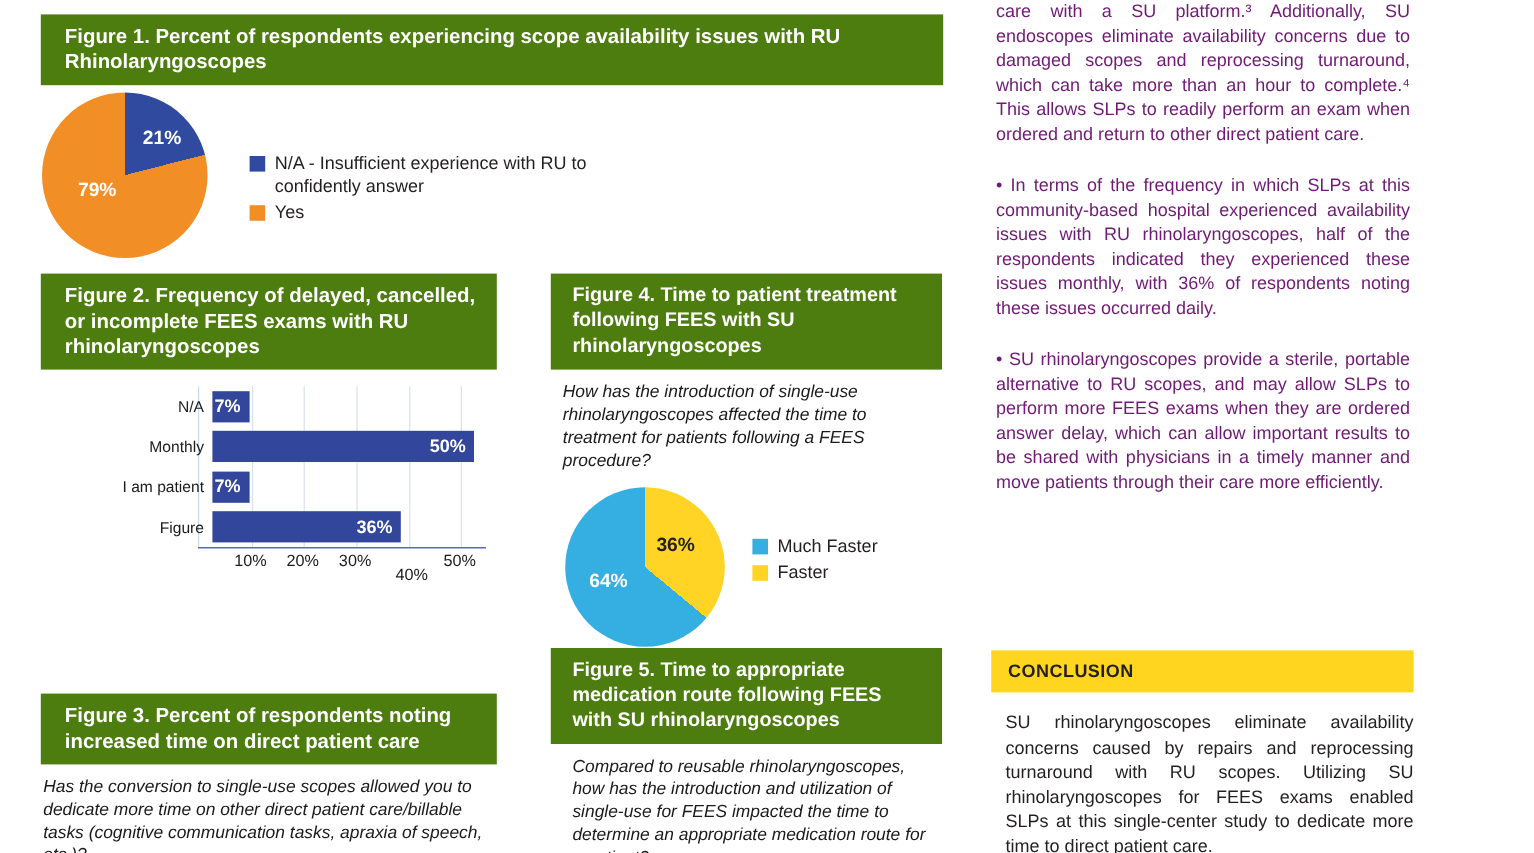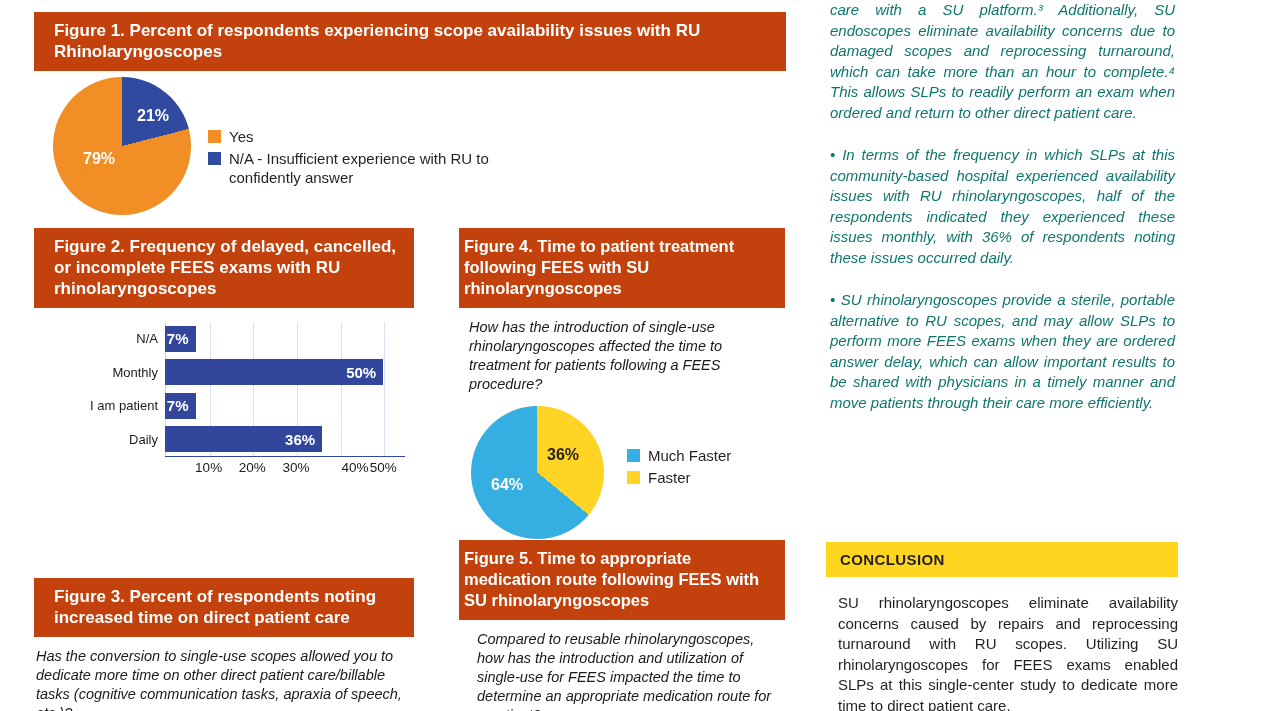--- a/index.html
+++ b/index.html
@@ -8,29 +8,29 @@
     background:#ffffff;
     font-family:"Liberation Sans", sans-serif;
     color:#231f20;
     overflow:hidden;
     position:relative;
   }
   .poster{position:relative;width:1278px;height:711px;}
 
   
   .fig-head{
-    background:#c2410c;
+    background:#4d7c0f;
     color:#ffffff;
     font-weight:bold;
     font-size:17px;
     line-height:21px;
     padding:8px 14px 9px 20px;
     box-sizing:border-box;
   }
-  .fig-head.small{font-size:16.5px;line-height:21px;padding-left:5px;}
+  .fig-head.small{font-size:16.5px;line-height:21px;padding-left:18px;}
 
   .question{
     font-style:italic;
     font-size:14.5px;
     line-height:19px;
     color:#1a1a1a;
   }
 
   
   .blk{position:absolute;}
@@ -50,21 +50,21 @@
   .legend-text{white-space:normal;}
 
   
   #fig2{left:34px;top:228px;width:380px;}
   #fig2 .q{margin:10px 2px 0 2px;}
 
   
   .barchart{position:relative;margin-top:14px;width:378px;height:160px;}
   .bc-plot{position:absolute;left:131px;top:0;width:240px;height:134px;background:#fff;border-left:1px solid #cfd8ea;}
   .bc-grid{position:absolute;top:0;bottom:0;width:1px;background:#d6e2f2;}
-  .bc-row{position:relative;height:33.5px;display:flex;align-items:center;}
+  .bc-row{position:relative;height:33.5px;display:flex;align-items:center;margin-left:12px;}
   .bc-ylabel{position:absolute;right:100%;margin-right:7px;font-size:13px;color:#1a1a1a;white-space:nowrap;}
   .bc-bar{height:26px;background:#32479b;display:flex;align-items:center;justify-content:flex-end;box-sizing:border-box;padding-right:7px;position:relative;z-index:2;}
   .bc-val{color:#ffffff;font-weight:bold;font-size:15px;}
   .bc-axis{position:absolute;left:131px;top:134px;width:240px;height:24px;}
   .bc-tick{position:absolute;font-size:13.5px;color:#1a1a1a;transform:translateX(-50%);top:4px;}
   .bc-baseline{position:absolute;left:131px;top:134px;width:240px;height:1px;background:#2f4a9e;}
 
   
   #fig3{left:34px;top:578px;width:380px;}
   #fig3 .q{margin:10px 2px 0 2px;}
@@ -78,22 +78,21 @@
   #fig5{left:459px;top:540px;width:326px;}
   #fig5 .q{margin:10px 6px 0 18px;}
 
   
   #rcol{left:830px;top:0px;width:345px;}
   #rcol p{
     margin:0 0 22px 0;
     font-size:15px;
     line-height:20.5px;
     text-align:justify;
-    color:#0f766e;
-    font-style:italic;
+    color:#701a75;
   }
 
   
   #concl{left:826px;top:542px;width:352px;}
   .concl-head{
     background:#ffd520;
     color:#231f20;
     font-weight:bold;
     font-size:15px;
     letter-spacing:.4px;
@@ -109,35 +108,35 @@
 </style>
 </head>
 <body>
 
 <div class="poster">
 
   <div class="blk" id="fig1">
     <div class="fig-head">Figure 1. Percent of respondents experiencing scope availability issues with RU Rhinolaryngoscopes</div>
     <div class="body">
 
-      <div style="position:absolute;left:19px;top:6px;width:138px;height:138px;">
+      <div style="position:absolute;left:1px;top:6px;width:138px;height:138px;">
         <div class="pie" id="pie1" style="width: 138px; height: 138px; background: conic-gradient(rgb(47, 74, 158) 0deg, rgb(47, 74, 158) 75.6deg, rgb(241, 143, 38) 75.6deg, rgb(241, 143, 38) 360deg);"></div>
         <div class="pie-label" style="left:84px;top:30px;color:#ffffff;">21%</div>
         <div class="pie-label" style="left:30px;top:73px;color:#ffffff;">79%</div>
       </div>
 
 
       <div class="legend">
         <div class="legend-row">
+          <span class="legend-swatch" style="background:#2f4a9e;"></span>
+          <span class="legend-text">N/A - Insufficient experience with RU to confidently answer</span>
+        </div>
+        <div class="legend-row">
           <span class="legend-swatch" style="background:#f18f26;"></span>
           <span class="legend-text">Yes</span>
-        </div>
-        <div class="legend-row">
-          <span class="legend-swatch" style="background:#2f4a9e;"></span>
-          <span class="legend-text">N/A - Insufficient experience with RU to confidently answer</span>
         </div>
       </div>
     </div>
   </div>
 
   <div class="blk" id="fig2">
     <div class="fig-head">Figure 2. Frequency of delayed, cancelled, or incomplete FEES exams with RU rhinolaryngoscopes</div>
 
     <div class="barchart">
       <div class="bc-plot" id="bc-plot">
@@ -161,31 +160,31 @@
               <span class="bc-val">50%</span>
             </div>
           </div>
           <div class="bc-row">
             <span class="bc-ylabel">I am patient</span>
             <div class="bc-bar" style="width: 30.5455px; background: rgb(50, 71, 155);">
               <span class="bc-val">7%</span>
             </div>
           </div>
           <div class="bc-row">
-            <span class="bc-ylabel">Daily</span>
+            <span class="bc-ylabel">Figure</span>
             <div class="bc-bar" style="width: 157.091px; background: rgb(50, 71, 155);">
               <span class="bc-val">36%</span>
             </div>
           </div>
         </div>
       <div class="bc-axis" id="bc-axis">
           <span class="bc-tick" style="left: 43.6364px; text-align: right;">10%</span>
           <span class="bc-tick" style="left: 87.2727px;">20%</span>
           <span class="bc-tick" style="left: 130.909px;">30%</span>
-          <span class="bc-tick" style="left: 190px;">40%</span>
+          <span class="bc-tick" style="left: 178px; margin-top: 11px;">40%</span>
           <span class="bc-tick" style="left: 218.182px;">50%</span>
         </div>
     </div>
   </div>
 
   <div class="blk" id="fig3">
     <div class="fig-head">Figure 3. Percent of respondents noting increased time on direct patient care</div>
     <div class="q question">Has the conversion to single-use scopes allowed you to dedicate more time on other direct patient care/billable tasks (cognitive communication tasks, apraxia of speech, etc.)?</div>
   </div>
 

